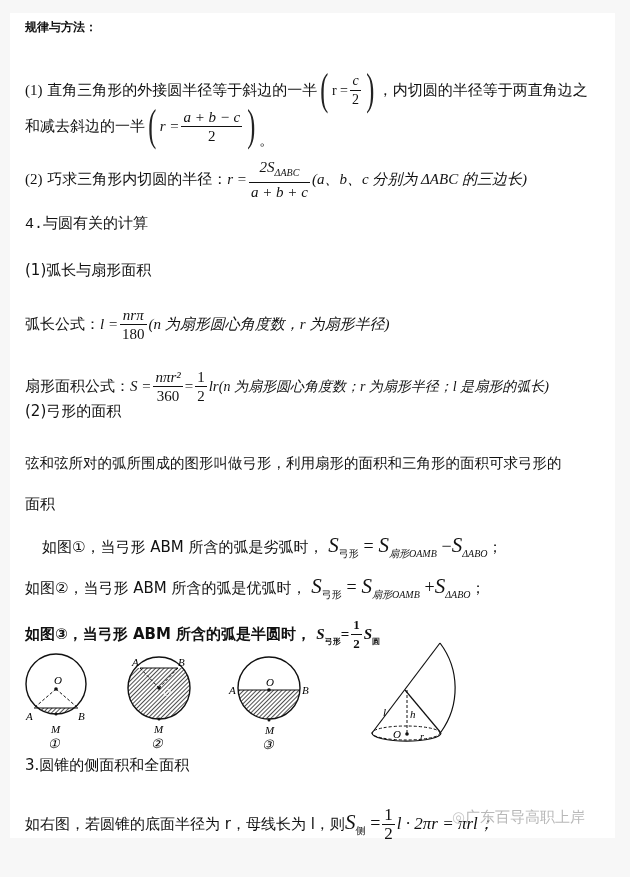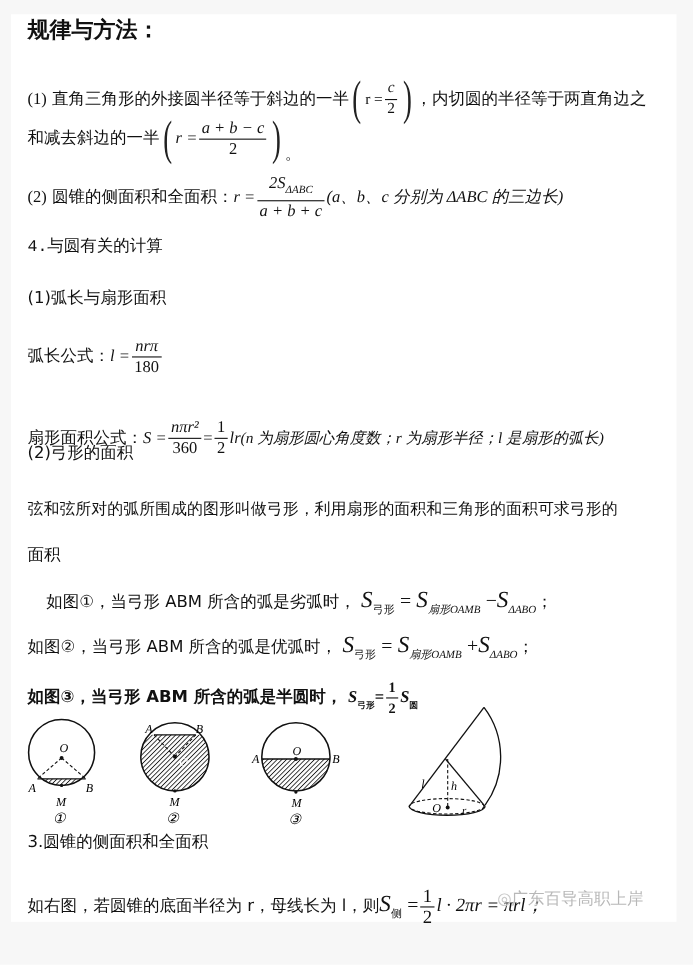--- a/index.html
+++ b/index.html
@@ -18,44 +18,44 @@
   .S{font-family:"Liberation Serif",serif;font-style:italic;font-size:21px;}
   .sub-small{font-size:10px;vertical-align:-5px;font-family:"Liberation Serif",serif;}
   .watermark{position:absolute;left:452px;top:808px;font-size:15px;color:#b8b8b8;white-space:nowrap;}
   svg text{font-family:"Liberation Serif",serif;font-style:italic;}
 </style>
 </head>
 <body>
 
 <div class="card"></div>
 
-<div class="line bold" style="left:25px;top:17px;font-size:20px;">规律与方法：</div>
+<div class="line bold" style="left:25px;top:17px;font-size:12px;">规律与方法：</div>
 
 <div class="line" style="left:25px;top:68px;">
   <span class="serif">(1)</span>
   <span>直角三角形的外接圆半径等于斜边的一半</span><span class="paren">(</span><span class="serif" style="font-size:14px">r =</span><span class="frac" style="font-size:14px"><span class="num it">c</span><span class="den">2</span></span><span class="paren">)</span><span>，内切圆的半径等于两直角边之</span>
 </div>
 
 <div class="line" style="left:25px;top:104px;">
   <span>和减去斜边的一半</span><span class="paren">(</span><span class="it">r =</span><span class="frac"><span class="num it">a + b − c</span><span class="den">2</span></span><span class="paren">)</span><span style="vertical-align:-14px">。</span>
 </div>
 
 <div class="line" style="left:25px;top:158px;">
   <span class="serif">(2)</span>
-  <span>圆锥的侧面积和全面积：</span><span class="it">r =</span><span class="frac"><span class="num it"><span>2S</span><sub>ΔABC</sub></span><span class="den it">a + b + c</span></span><span class="it">(a、b、c 分别为 ΔABC 的三边长)</span>
+  <span>巧求三角形内切圆的半径：</span><span class="it">r =</span><span class="frac"><span class="num it"><span>2S</span><sub>ΔABC</sub></span><span class="den it">a + b + c</span></span><span class="it">(a、b、c 分别为 ΔABC 的三边长)</span>
 </div>
 
 <div class="line" style="left:25px;top:215px;font-family:Liberation Mono, monospace;">4.与圆有关的计算</div>
 <div class="line" style="left:25px;top:260px;">(1)弧长与扇形面积</div>
 
 <div class="line" style="left:25px;top:306px;">
-  <span>弧长公式：</span><span class="it">l =</span><span class="frac"><span class="num it">nrπ</span><span class="den">180</span></span>
+  <span>弧长公式：</span><span class="it">l =</span><span class="frac"><span class="num it">nrπ</span><span class="den">180</span></span><span class="it">(n 为扇形圆心角度数，r 为扇形半径)</span>
 </div>
 
-<div class="line" style="left:25px;top:380px;">
+<div class="line" style="left:25px;top:368px;">
   <span>扇形面积公式：</span><span class="it">S =</span><span class="frac"><span class="num it">nπr²</span><span class="den">360</span></span><span class="serif">=</span><span class="frac"><span class="num">1</span><span class="den">2</span></span><span class="it">lr</span><span class="it" style="font-size:14px">(n 为扇形圆心角度数；r 为扇形半径；l 是扇形的弧长)</span>
 </div>
 
 <div class="line" style="left:25px;top:401px;">(2)弓形的面积</div>
 
 <div class="line" style="left:25px;top:453px;font-size:14.5px">弦和弦所对的弧所围成的图形叫做弓形，利用扇形的面积和三角形的面积可求弓形的</div>
 <div class="line" style="left:25px;top:494px;">面积</div>
 
 <div class="line" style="left:42px;top:535px;">
   <span>如图①，当弓形 ABM 所含的弧是劣弧时，</span>

